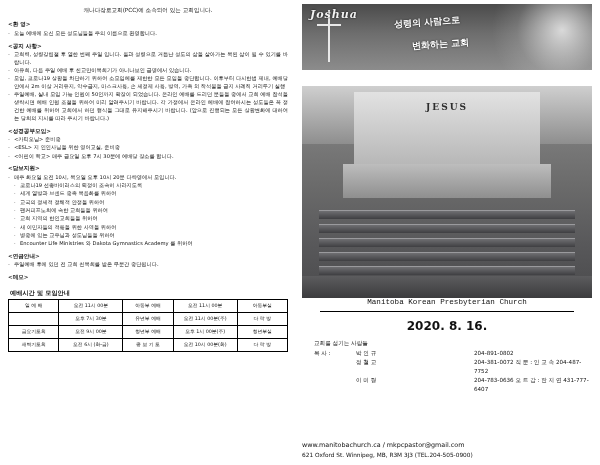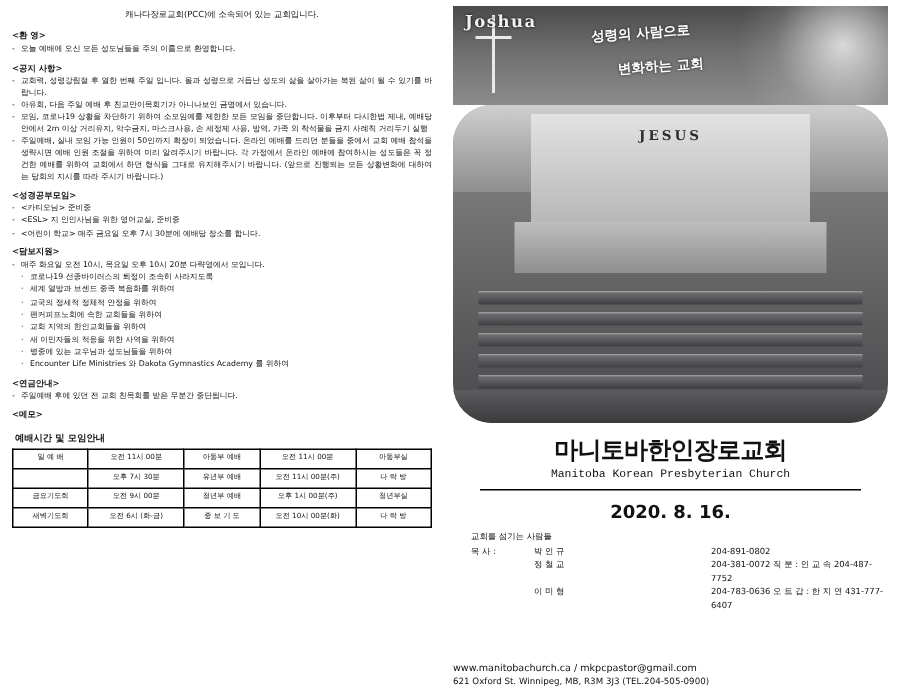--- a/index.html
+++ b/index.html
@@ -51,41 +51,40 @@
     background:linear-gradient(180deg,#4b4b4b 0%,#6e6e6e 45%,#8c8c8c 100%);
     overflow:hidden;flex:none;
   }
   .banner .cross{
     position:absolute;left:26px;top:6px;width:2px;height:52px;background:#e9e9e9;
   }
   .banner .cross:after{
     content:"";position:absolute;left:-11px;top:14px;width:24px;height:2px;background:#e9e9e9;
   }
   .banner .joshua{
-    position:absolute;left:8px;top:4px;font-size:11px;font-weight:bold;
+    position:absolute;left:8px;top:4px;font-size:11px;font-style:italic;font-weight:bold;
     color:#f2f2f2;font-family:"DejaVu Serif","Liberation Serif",serif;letter-spacing:1px;
     text-shadow:0 0 2px #000;
   }
   .banner .k1{
     position:absolute;left:92px;top:12px;color:#fff;font-size:9px;font-weight:bold;
     text-shadow:0 0 2px #222;transform:rotate(-4deg);
   }
   .banner .k2{
     position:absolute;left:110px;top:34px;color:#fff;font-size:9px;font-weight:bold;
     text-shadow:0 0 2px #222;transform:rotate(-4deg);
   }
   .banner .rays{
     position:absolute;right:-6px;top:-10px;width:120px;height:90px;
     background:radial-gradient(circle at 70% 40%,rgba(255,255,255,.75) 0%,rgba(255,255,255,.12) 45%,rgba(255,255,255,0) 70%);
   }
   .photo{
-    position:relative;width:100%;height:212px;margin-top:0;flex:none;
+    position:relative;width:100%;height:212px;margin-top:16px;flex:none;
     background:linear-gradient(180deg,#9a9a9a 0%,#7c7c7c 22%,#6a6a6a 48%,#58585a 75%,#4a4a4c 100%);
     overflow:hidden;
-    border-radius:26px;
   }
   .photo .ceiling{
     position:absolute;left:0;top:0;width:100%;height:58px;
     background:linear-gradient(180deg,#cfcfcf,#8e8e8e);
   }
   .photo .wall{
     position:absolute;left:18%;top:6px;width:64%;height:78px;
     background:linear-gradient(180deg,#e2e2e2,#b4b4b4);
   }
   .photo .jesus{
@@ -285,21 +284,20 @@
       <div class="jesus">JESUS</div>
       <div class="stage"></div>
       <div class="pew" style="top:124px"></div>
       <div class="pew" style="top:138px"></div>
       <div class="pew" style="top:152px"></div>
       <div class="pew" style="top:166px"></div>
       <div class="pew" style="top:180px"></div>
       <div class="floor"></div>
     </div>
 
-    <div class="r-title">마니토바한인장로교회</div>
     <div class="r-title-en">Manitoba Korean Presbyterian Church</div>
     <div class="r-rule"></div>
     <div class="r-date">2020. 8. 16.</div>
 
     <div class="serve">
       <div class="hd">교회를 섬기는 사람들</div>
       <div class="row">
         <span class="role">목 사 :</span>
         <span class="names">박 인 규</span>
         <span class="names">204-891-0802</span>

